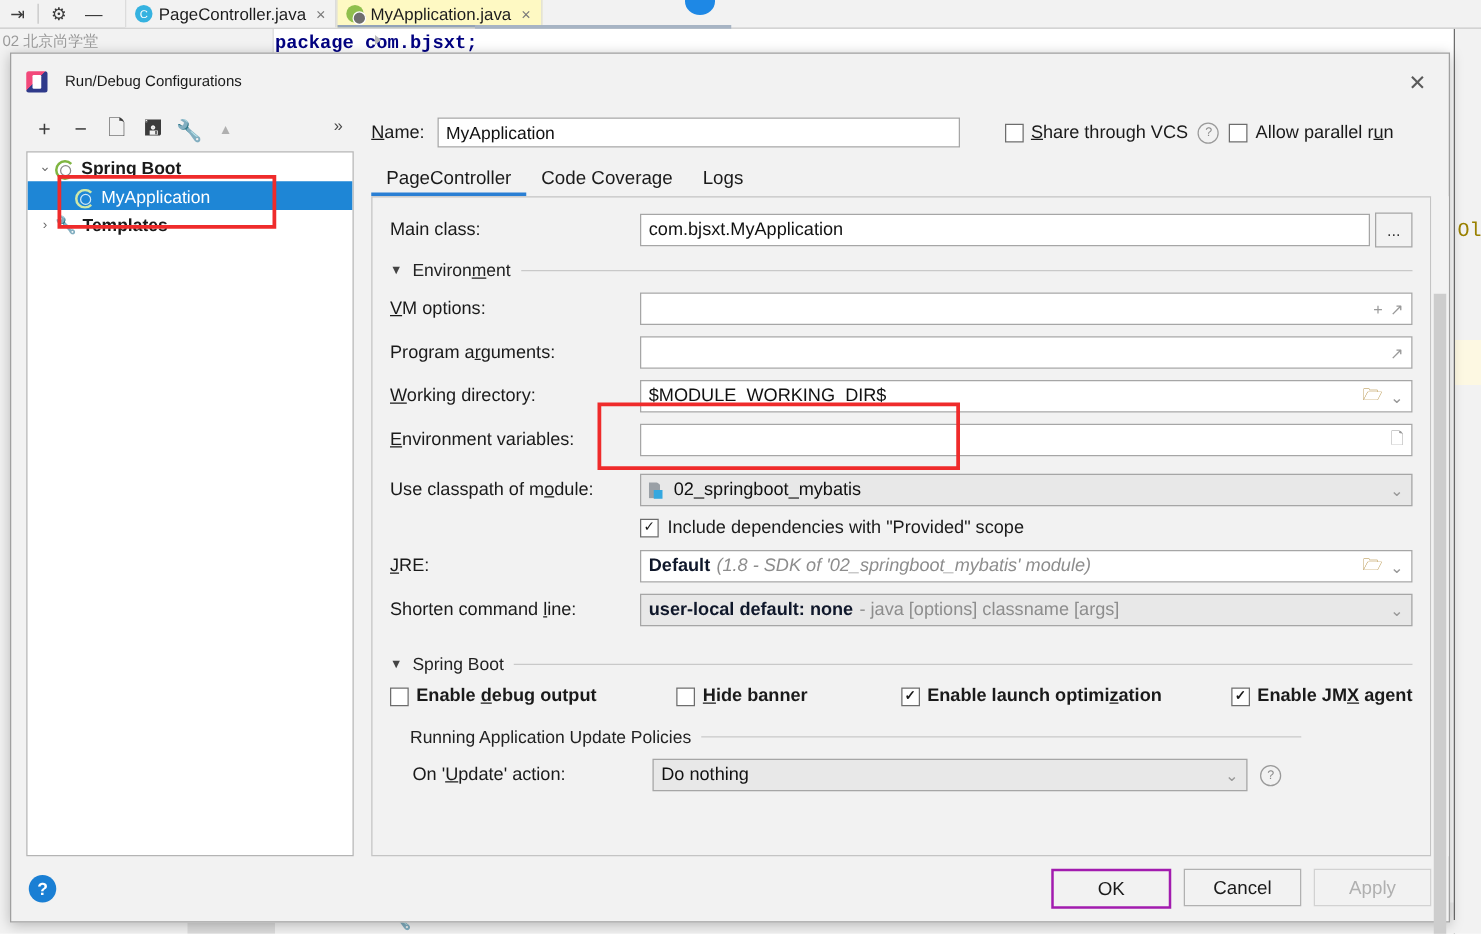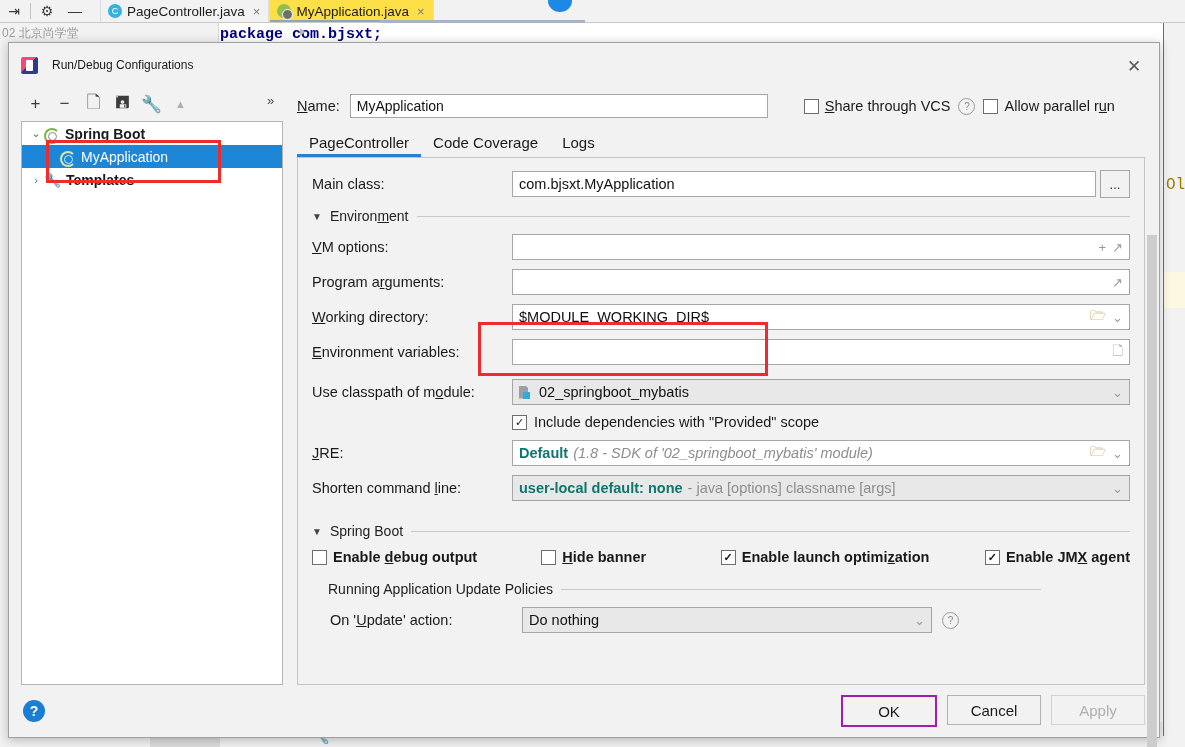--- a/index.html
+++ b/index.html
@@ -26,21 +26,21 @@
   }
   .tb-sep { width: 1px; height: 16px; background: #c4c4c4; margin: 0 2px; }
 
   .editor-tabs { position: absolute; left: 100px; top: 0; height: 22px; display: flex; align-items: stretch; }
   .etab {
     display: flex; align-items: center; gap: 5px;
     padding: 0 8px 0 7px; background: #f2f2f2;
     border-left: 1px solid #dcdcdc; border-right: 1px solid #dcdcdc;
     font-size: 13.5px; color: #1c1c1c; position: relative;
   }
-  .etab.active { background: #fde047; }
+  .etab.active { background: #fef9c3; }
   .etab.active::after {
     content: ""; position: absolute; left: 0; right: 0; bottom: 0; height: 2px; background: #93a3b8;
   }
   .etab .x { color: #7a7a7a; font-size: 13px; margin-left: 3px; }
   .tab-ico-c, .tab-ico-s {
     width: 14px; height: 14px; border-radius: 50%;
     display: inline-flex; align-items: center; justify-content: center;
     font-size: 9px; color: #ffffff;
   }
   .tab-ico-c { background: #35b2e0; }
@@ -206,21 +206,21 @@
 
   .row { display: flex; align-items: center; margin-bottom: 9px; }
   .lbl { width: 200px; font-size: 14.5px; flex: none; white-space: nowrap; }
   .fld {
     flex: 1; height: 26px; border: 1px solid #a6a6a6; background: #ffffff; box-sizing: border-box;
     display: flex; align-items: center; padding: 0 6px; font-size: 14.5px; color: #111;
     min-width: 0;
   }
   .fld.gray { background: #e8e8e8; }
   .fld .ghost { color: #8d8d8d; }
-  .fld .strong { font-weight: bold; color: #0f766e; }
+  .fld .strong { font-weight: bold; color: #0f172a; }
   .fldicons { display: flex; align-items: center; gap: 6px; margin-left: auto; color: #9a9a9a; font-size: 13px; flex: none; }
   .btn-ellipsis {
     width: 28px; height: 26px; border: 1px solid #a6a6a6; background: #f2f2f2; margin-left: 4px;
     display: flex; align-items: center; justify-content: center; font-size: 13px; color: #333; flex: none;
   }
   .sep-title { display: flex; align-items: center; gap: 8px; margin: 10px 0 10px 0; }
   .sep-title .caret { font-size: 10px; color: #444; }
   .sep-title .txt { font-size: 14px; color: #222; white-space: nowrap; }
   .sep-title .line { flex: 1; height: 1px; background: #c9c9c9; }
 
@@ -491,21 +491,21 @@
               </label>
             </div>
 
             <div class="sep-title" style="margin:16px 0 10px 16px;">
               <span class="txt">Running Application Update Policies</span>
               <span class="line" style="max-width:480px;"></span>
             </div>
 
             <div class="row" style="margin-left:18px;">
               <span class="lbl" style="width:192px;">On '<span class="under">U</span>pdate' action:</span>
-              <div class="fld gray" style="flex:none;width:410px;">
+              <div class="fld gray" style="flex:none;width:476px;">
                 <span>Do nothing</span>
                 <span class="fldicons">
                   <span>⌄</span>
                 </span>
               </div>
               <span class="help-sm" style="margin-left:10px;">?</span>
             </div>
 
           </div>
           <div class="vscroll">

